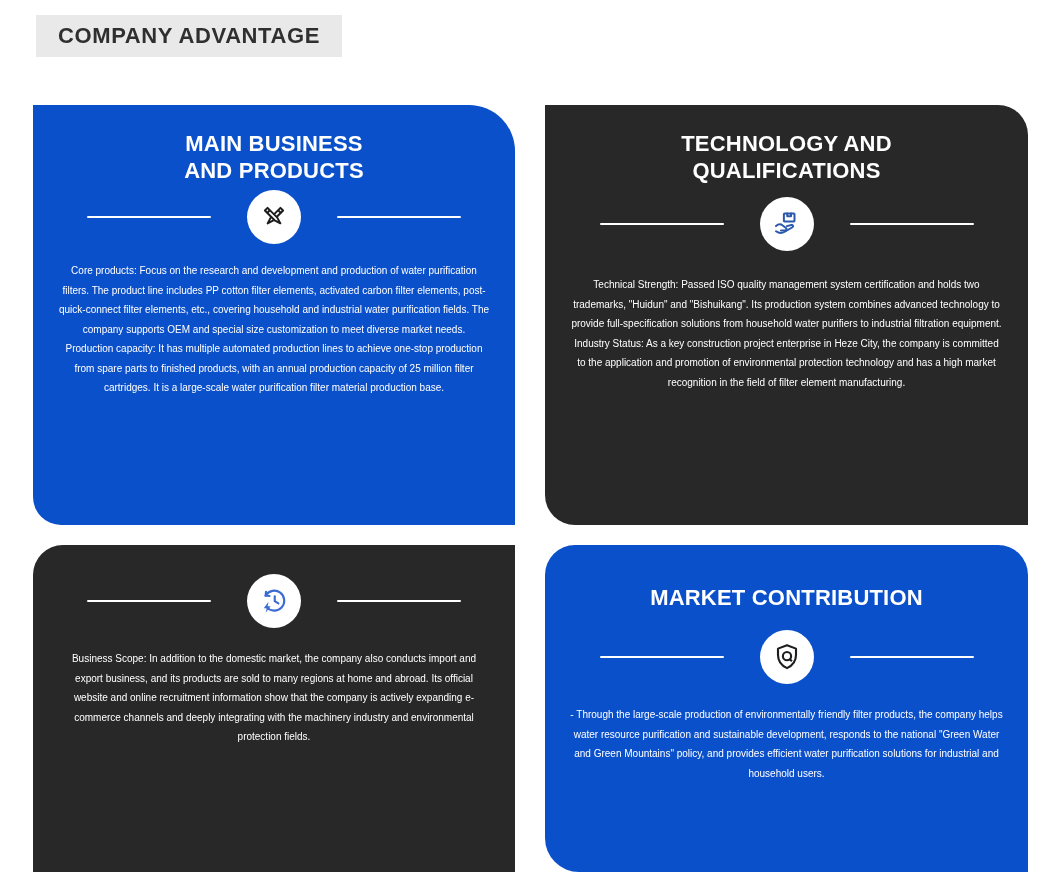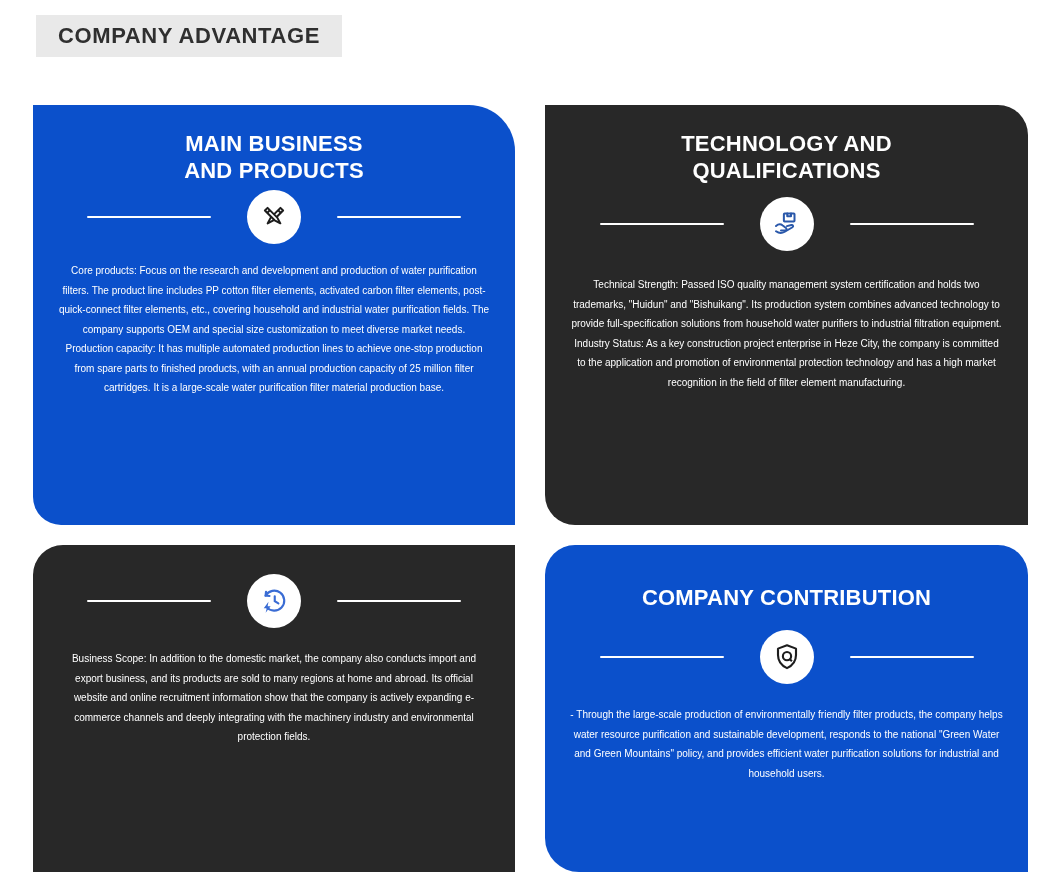--- a/index.html
+++ b/index.html
@@ -114,21 +114,21 @@
           </g>
           <path fill="#3a6cd4" d="M7.6 12.6 L3.8 17.8 h2.4 L5.3 21.4 L9.3 16.2 H6.9 Z"></path>
         </svg>
       </span>
       <span class="divider-line"></span>
     </div>
     <p class="card-body">Business Scope: In addition to the domestic market, the company also conducts import and export business, and its products are sold to many regions at home and abroad. Its official website and online recruitment information show that the company is actively expanding e-commerce channels and deeply integrating with the machinery industry and environmental protection fields.</p>
   </section>
 
   <section class="card blue card-4">
-    <h2 class="card-title">COMPANY CONTRIBUTION</h2>
+    <h2 class="card-title">MARKET CONTRIBUTION</h2>
     <div class="icon-row">
       <span class="divider-line"></span>
       <span class="icon-circle">
         <svg viewBox="0 0 24 24" width="30" height="30">
           <g fill="none" stroke="#1d1d1d" stroke-width="1.7" stroke-linejoin="round">
             <path d="M12 2.6 l7.2 2.7 v5.1 c0 4.9 -2.9 8.5 -7.2 10.5 c-4.3 -2 -7.2 -5.6 -7.2 -10.5 V5.3 Z"></path>
             <circle cx="12" cy="11.3" r="3.3"></circle>
             <line x1="13.9" y1="13.4" x2="15.9" y2="15.4"></line>
           </g>
         </svg>

